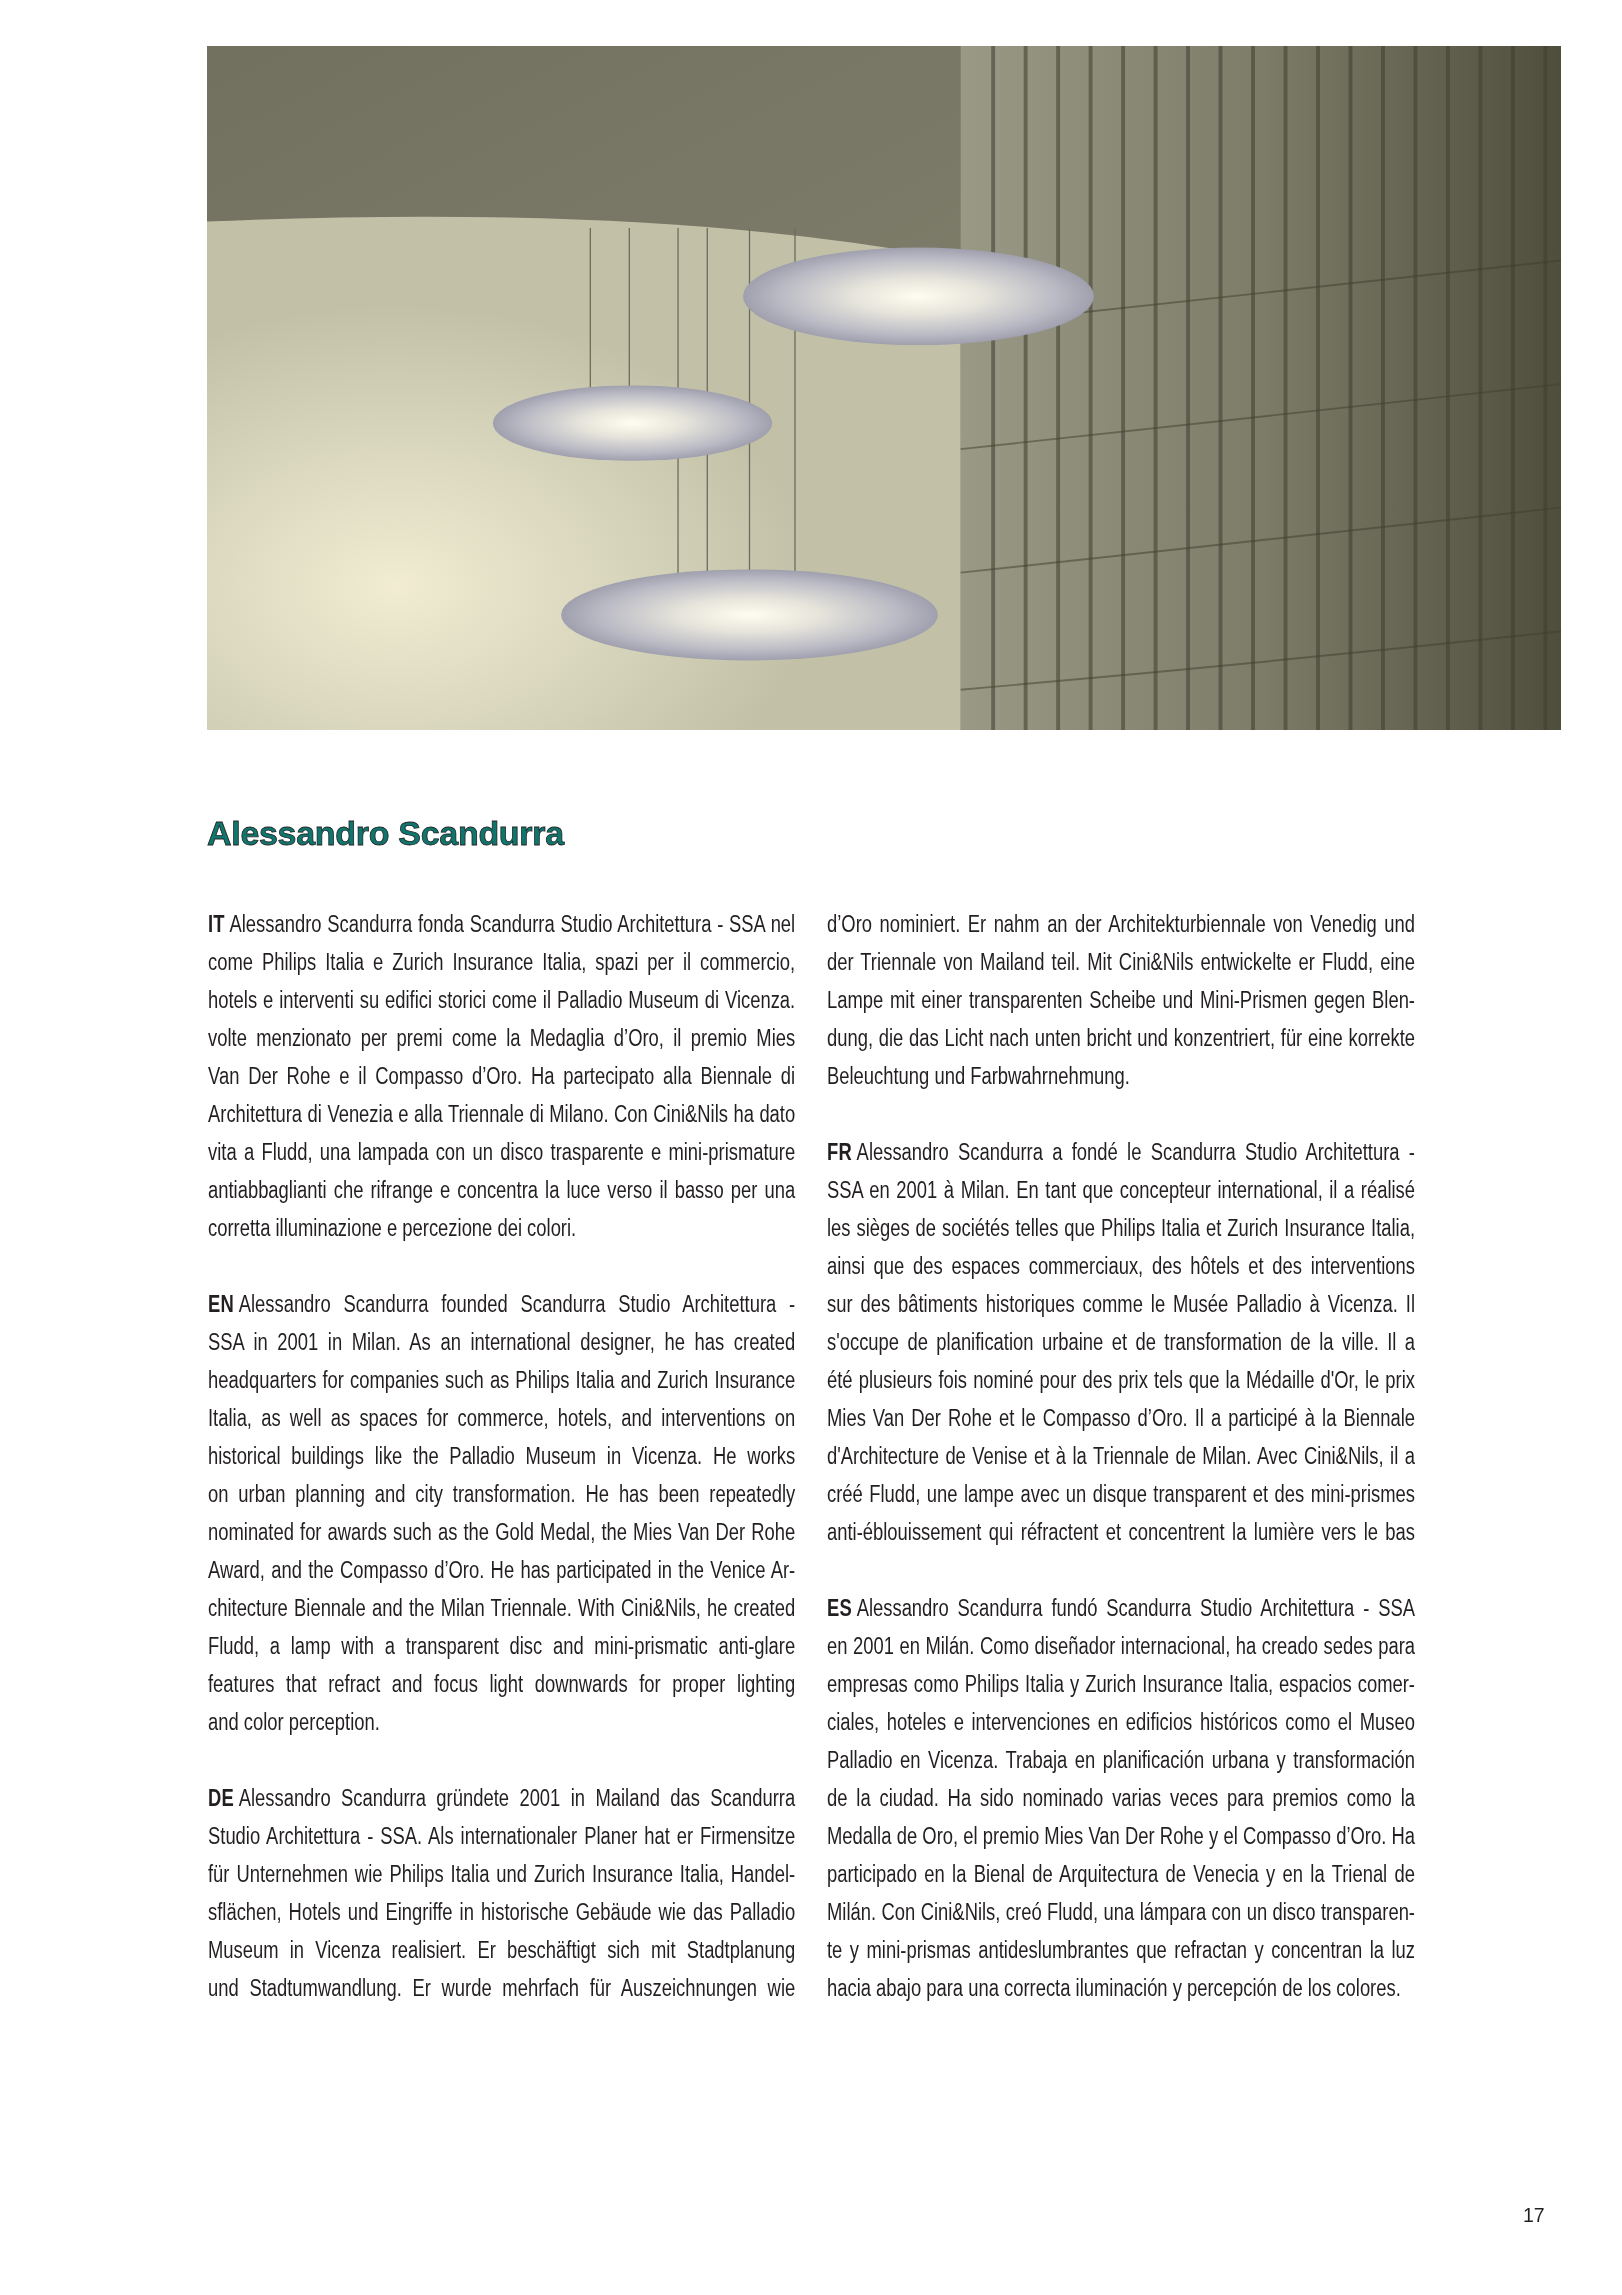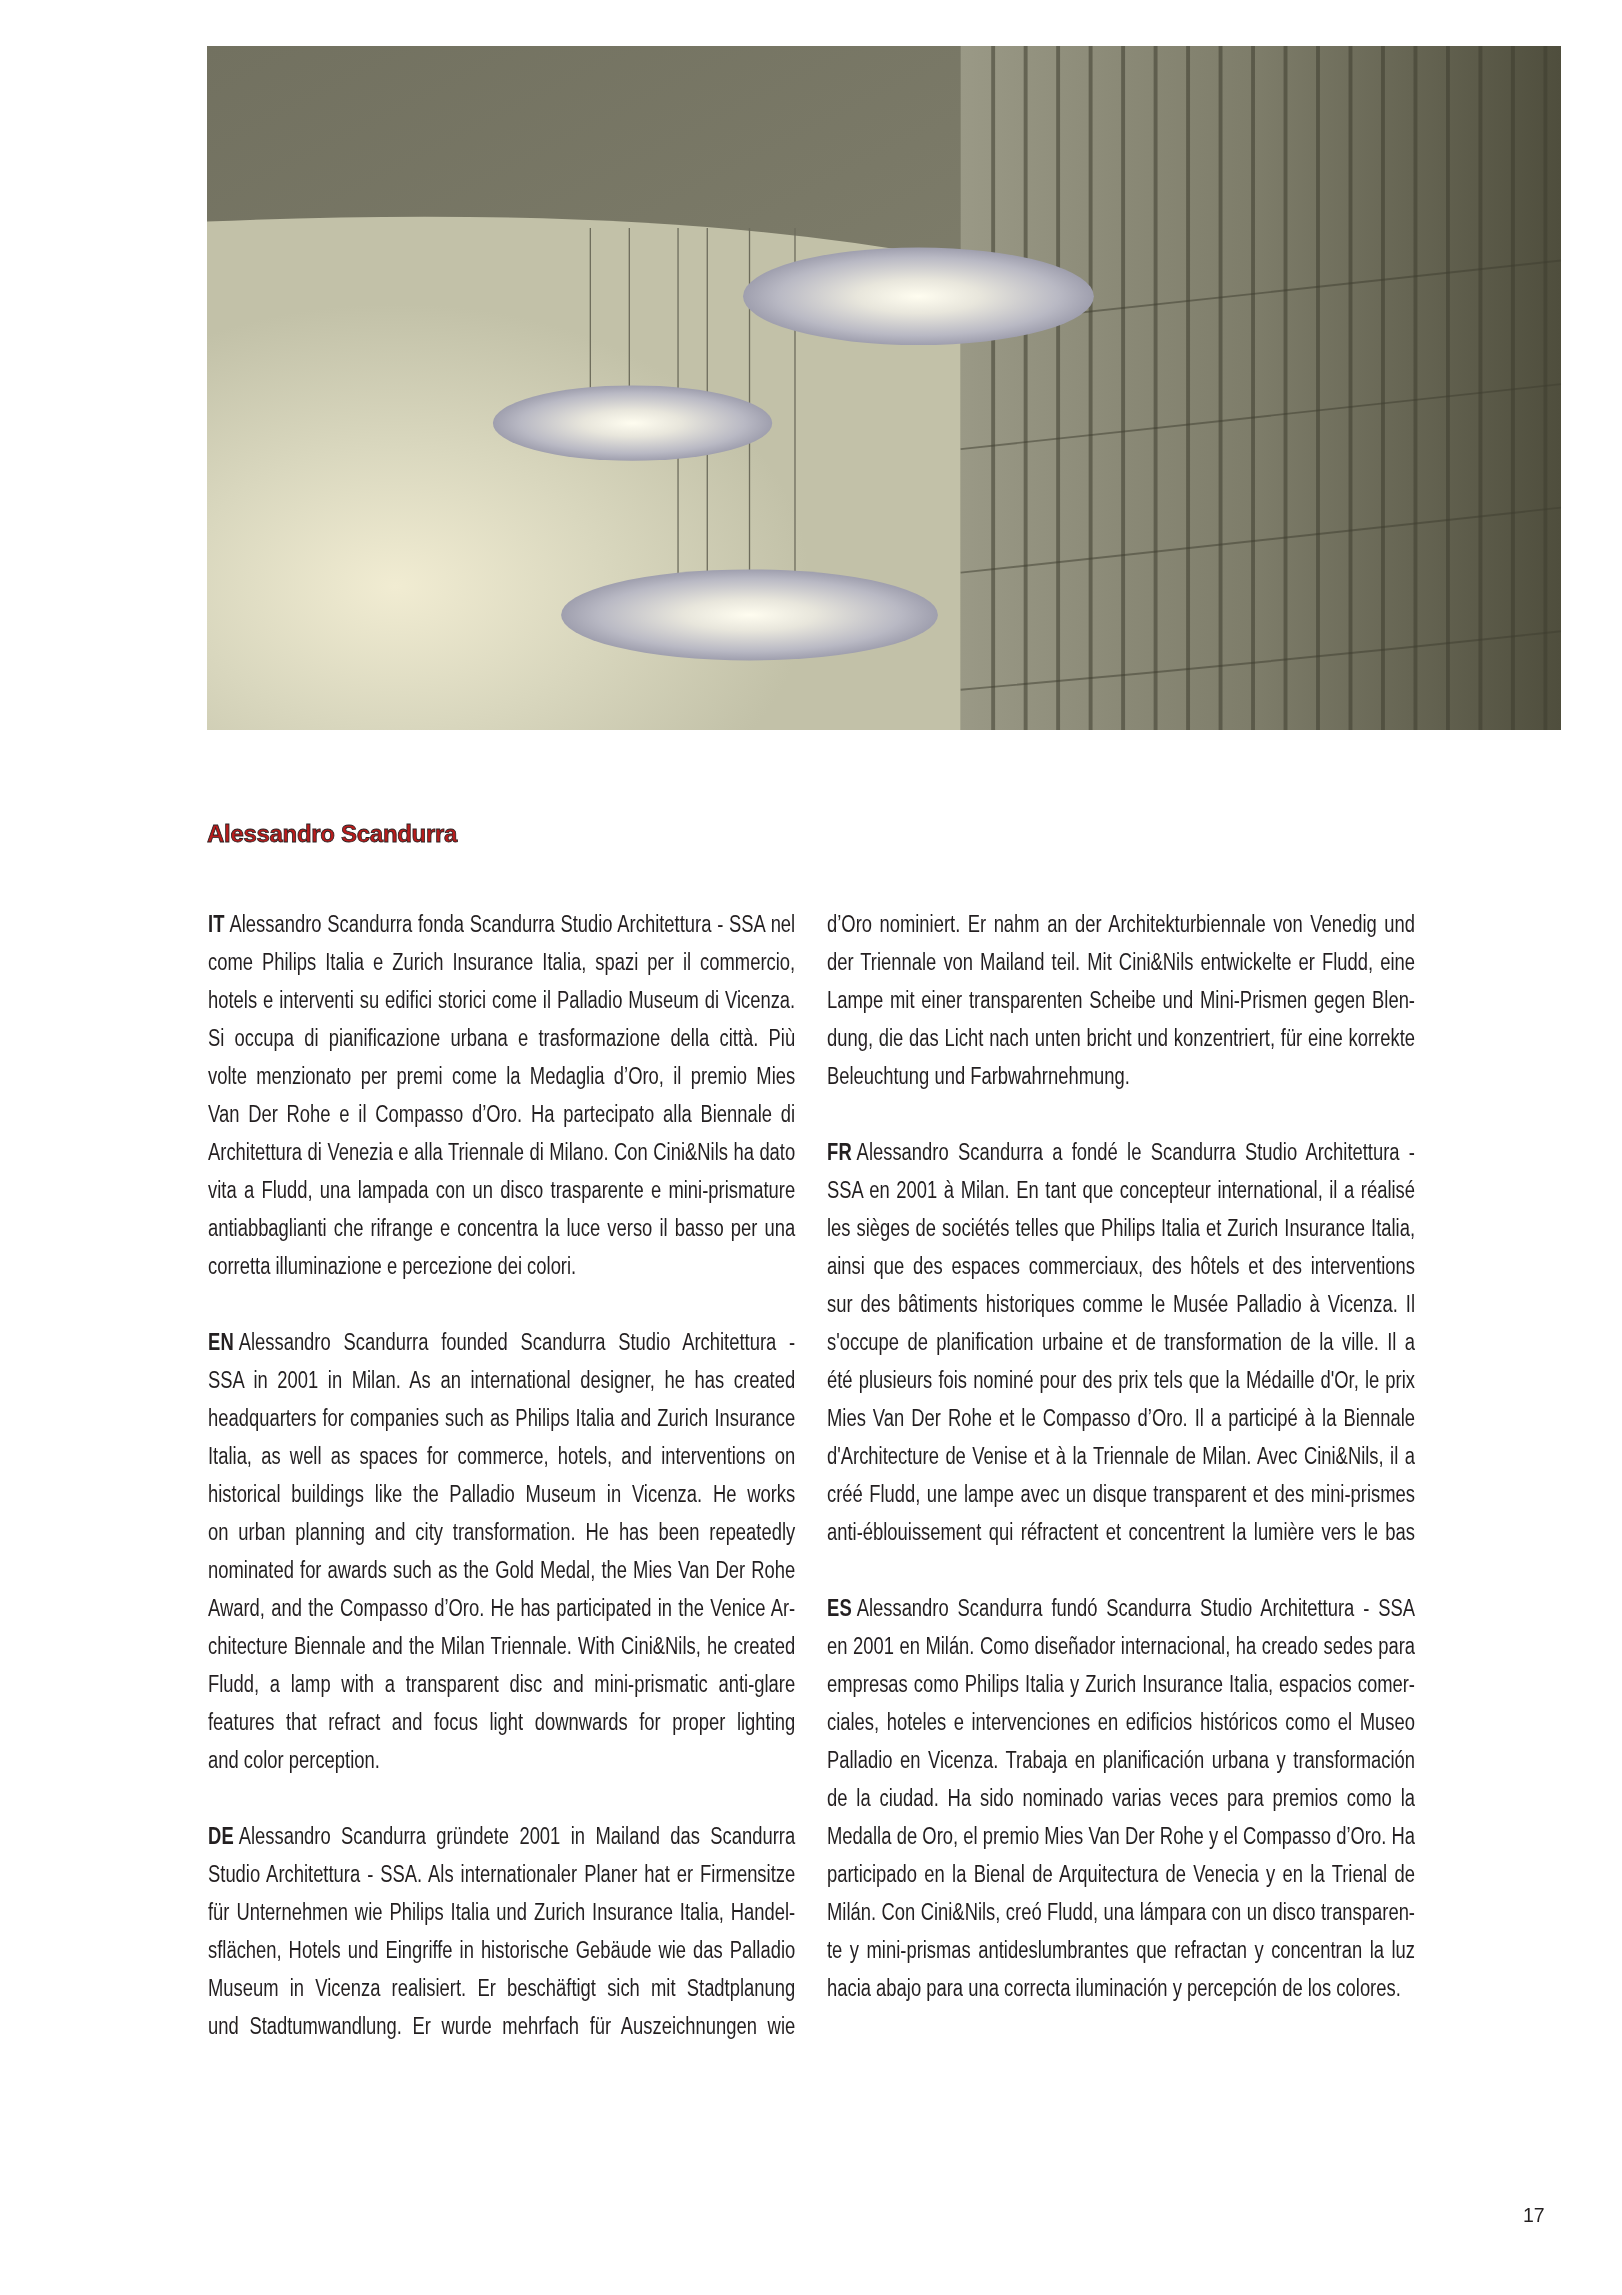--- a/index.html
+++ b/index.html
@@ -5,21 +5,21 @@
   html, body { margin:0; padding:0; background:#ffffff; }
   body { width:1623px; height:2295px; position:relative; overflow:hidden; font-family:"Liberation Sans", sans-serif; color:#231f20; }
 
   
   .photo { position:absolute; left:207px; top:46px; width:1354px; height:684px; overflow:hidden;
            background:#7a7966; }
   .photo svg { display:block; width:100%; height:100%; }
 
   
   .heading { position:absolute; left:207px; top:814px; margin:0; font-family:"Liberation Sans", sans-serif;
-             font-weight:700; font-size:24px; line-height:39px; letter-spacing:-0.3px; color:#b91c1c;
+             font-weight:700; font-size:34px; line-height:39px; letter-spacing:-0.3px; color:#0f766e;
              -webkit-text-stroke:0.8px #231f20; white-space:nowrap; }
 
   
   .column { position:absolute; top:910px; }
   .col-left  { left:208px;  width:587px; }
   .col-right { left:827px; width:588px; }
 
   .line { height:38px; position:relative;text-decoration:underline; }
   .line .inner { position:absolute; left:0; top:0; transform-origin:0 0; transform:scaleX(0.8);
                  font-size:23px; line-height:29px; white-space:nowrap; text-align:justify; text-align-last:justify; }
@@ -121,23 +121,20 @@
       <div class="line">
         <div class="inner"><span class="lang">IT</span><span>Alessandro Scandurra fonda Scandurra Studio Architettura - SSA nel</span></div>
       </div>
       <div class="line">
         <div class="inner"><span>come Philips Italia e Zurich Insurance Italia, spazi per il commercio,</span></div>
       </div>
       <div class="line">
         <div class="inner"><span>hotels e interventi su edifici storici come il Palladio Museum di Vicenza.</span></div>
       </div>
       <div class="line">
-        <div class="inner"><span>Si occupa di pianificazione urbana e trasformazione della città. Più</span></div>
-      </div>
-      <div class="line">
         <div class="inner"><span>volte menzionato per premi come la Medaglia d’Oro, il premio Mies</span></div>
       </div>
       <div class="line">
         <div class="inner"><span>Van Der Rohe e il Compasso d’Oro. Ha partecipato alla Biennale di</span></div>
       </div>
       <div class="line">
         <div class="inner"><span>Architettura di Venezia e alla Triennale di Milano. Con Cini&amp;Nils ha dato</span></div>
       </div>
       <div class="line">
         <div class="inner"><span>vita a Fludd, una lampada con un disco trasparente e mini-prismature</span></div>

